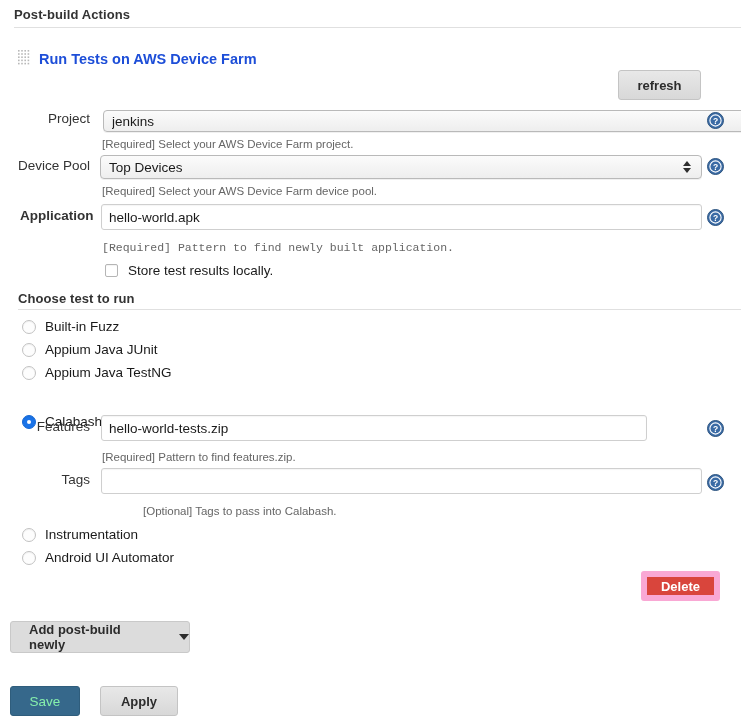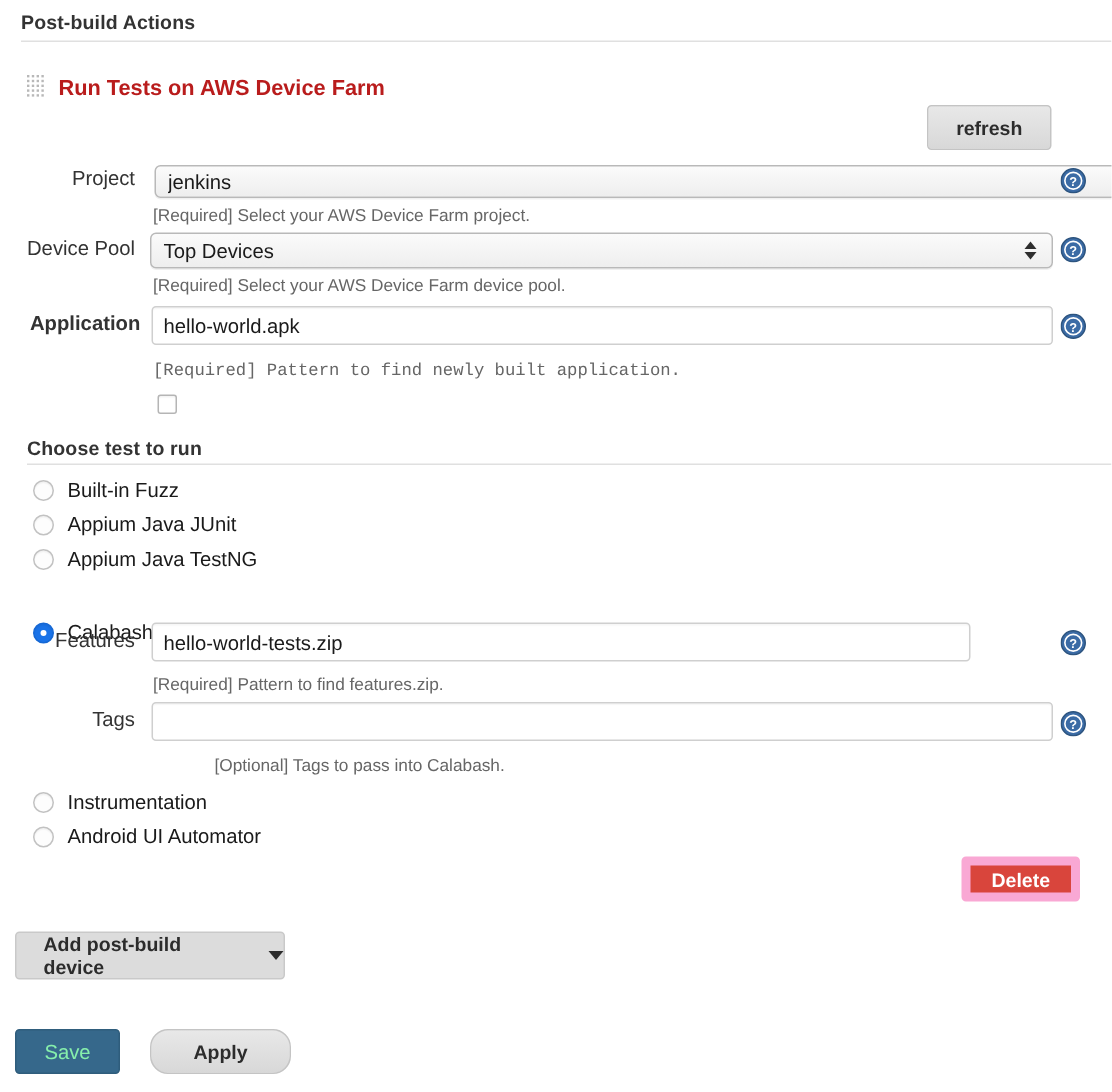--- a/index.html
+++ b/index.html
@@ -31,21 +31,21 @@
     position: absolute;
     height: 1px;
     background: #e0e0e0;
     border: 0;
   }
 
   
   .block-title {
     font-weight: bold;
     font-size: 14.5px;
-    color: #b91c1c;
+    color: #1d4ed8;
   }
   .grip-icon {
     width: 13px;
     height: 17px;
     display: block;
   }
 
   
   .field-label {
     font-size: 13.5px;
@@ -316,20 +316,21 @@
   <svg class="help-icon" viewBox="0 0 17 17" xmlns="http://www.w3.org/2000/svg">
     <circle cx="8.5" cy="8.5" r="8" fill="#3b6ba5" stroke="#2d547f" stroke-width="1"></circle>
     <circle cx="8.5" cy="8.5" r="5.6" fill="none" stroke="#ffffff" stroke-width="1.1"></circle>
     <text x="8.5" y="12.2" font-family="Liberation Sans, sans-serif" font-size="8.5" font-weight="bold" fill="#ffffff" text-anchor="middle">?</text>
   </svg>
 </div>
 <div class="abs desc" style="left:102px; top:241px;font-family:Liberation Mono, monospace;">[Required] Pattern to find newly built application.</div>
 
 <div class="abs" style="left:105px; top:263px; display:flex; align-items:center; gap:10px;">
   <span class="checkbox"></span>
+  <span class="checkbox-label">Store test results locally.</span>
 </div>
 
 <div class="abs section-title" style="left:18px; top:291px;">Choose test to run</div>
 <div class="hr" style="left:18px; top:309px; width:723px;"></div>
 
 <div class="radio-row" style="left:22px; top:319px;">
   <span class="radio"></span>
   <span class="radio-label">Built-in Fuzz</span>
 </div>
 <div class="radio-row" style="left:22px; top:342px;">
@@ -372,18 +373,18 @@
   <span class="radio-label">Instrumentation</span>
 </div>
 <div class="radio-row" style="left:22px; top:550px;">
   <span class="radio"></span>
   <span class="radio-label">Android UI Automator</span>
 </div>
 
 <div class="btn-red" style="left:641px; top:571px; width:79px; height:30px;">Delete</div>
 
 <div class="btn-dropdown" style="left:10px; top:621px; width:180px; height:32px;">
-  <span>Add post-build device</span>
+  <span>Add post-build newly</span>
   <span class="dd-caret"></span>
 </div>
 
 <div class="btn-blue" style="left:10px; top:686px; width:70px; height:30px;">Save</div>
-<div class="btn-gray" style="left:100px; top:686px; width:94px; height:30px;border-radius:12px;">Apply</div>
+<div class="btn-gray" style="left:100px; top:686px; width:78px; height:30px;">Apply</div>
 
 </body></html>

